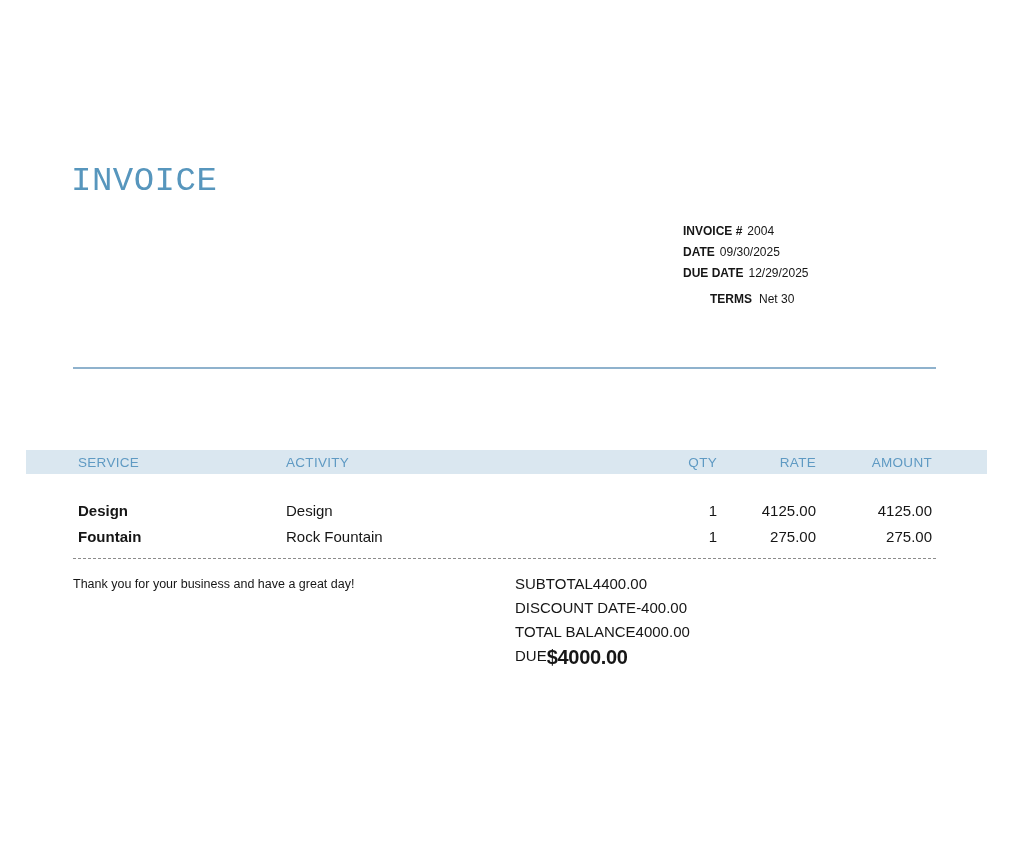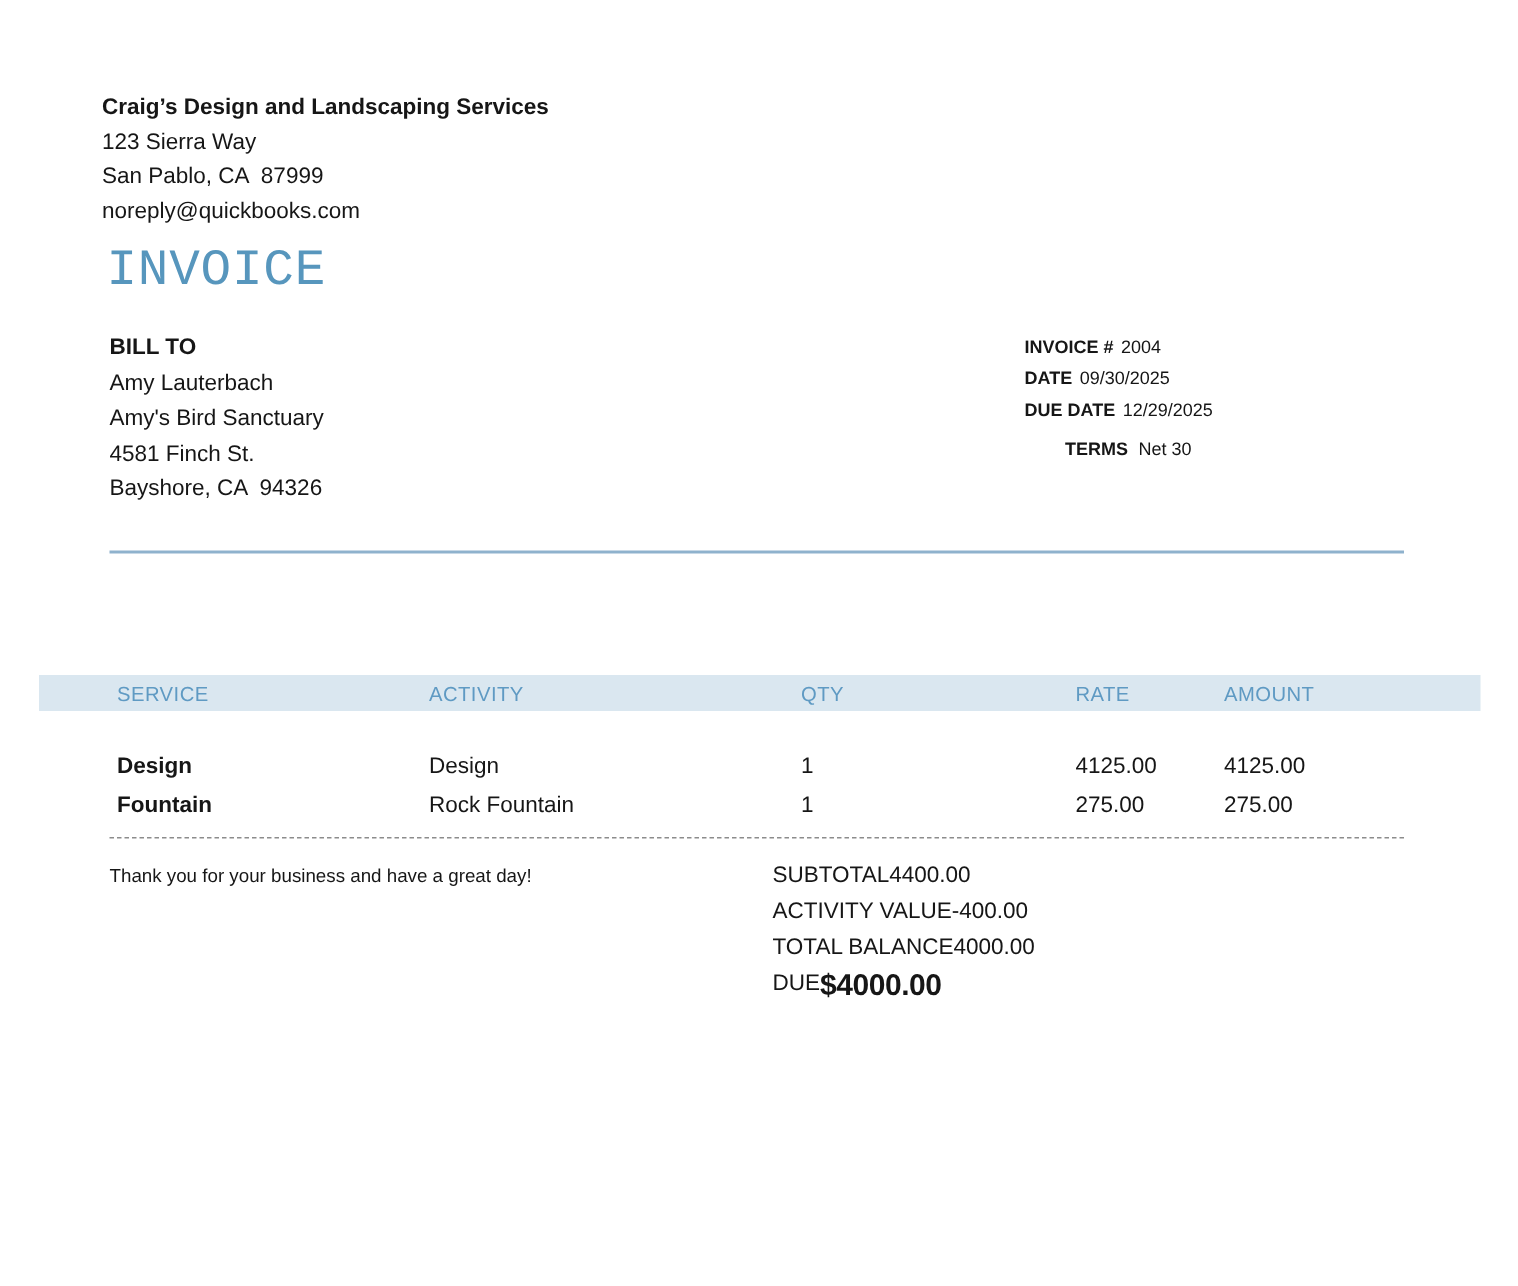--- a/index.html
+++ b/index.html
@@ -35,21 +35,21 @@
   .items{position:absolute;left:26px;top:450px;width:961px;font-size:15px;}
   .grid-row{
     display:grid;grid-template-columns:208px 300px 183px 99px 116px;
     box-sizing:border-box;padding-right:55px;align-items:center;
   }
   .thead{
     height:24px;background:var(--th-bg,#DAE7F0);color:var(--th-text,#5F9AC3);
     font-size:13.5px;letter-spacing:0.3px;
   }
   .cell-left{padding-left:52px;text-align:left;}
-  .cell-right{text-align:left;}
+  .cell-right{text-align:right;}
   .tbody{padding-top:23px;}
   .tbody .grid-row{height:26px;}
   .svc{font-weight:bold;}
 
   
   .dotted{position:absolute;left:73px;top:558px;width:863px;height:0;border-top:1px dashed #8c8c8c;}
 
   
   .thanks{position:absolute;left:73px;top:575px;font-size:12.5px;line-height:18px;}
 
@@ -57,36 +57,23 @@
   .totals{position:absolute;left:515px;top:572px;width:418px;font-size:15px;}
   .trow{display:flex;justify-content:flex-start;line-height:24px;align-items:flex-start;}
   .trow .tval{text-align:right;}
   .trow.grand .tval{font-size:20px;line-height:26px;font-weight:bold;letter-spacing:-0.3px;}
 </style>
 </head>
 <body>
 
 <div class="page">
 
-  <div class="company">
-    <div class="bold">Craig’s Design and Landscaping Services</div>
-    <div>123 Sierra Way</div>
-    <div class="pre">San Pablo, CA  87999</div>
-    <div>noreply@quickbooks.com</div>
-  </div>
 
   <div class="title">INVOICE</div>
 
-  <div class="billto">
-    <div class="bold">BILL TO</div>
-    <div>Amy Lauterbach</div>
-    <div>Amy's Bird Sanctuary</div>
-    <div>4581 Finch St.</div>
-    <div class="pre">Bayshore, CA  94326</div>
-  </div>
 
   <div class="meta">
     <div class="meta-row">
       <span class="bold">INVOICE #</span><span class="meta-val">2004</span>
     </div>
     <div class="meta-row">
       <span class="bold">DATE</span><span class="meta-val">09/30/2025</span>
     </div>
     <div class="meta-row">
       <span class="bold">DUE DATE</span><span class="meta-val">12/29/2025</span>
@@ -127,21 +114,21 @@
   <div class="dotted"></div>
 
   <div class="thanks">Thank you for your business and have a great day!</div>
 
   <div class="totals">
     <div class="trow">
       <span>SUBTOTAL</span>
       <span class="tval">4400.00</span>
     </div>
     <div class="trow">
-      <span>ACTIVITY VALUE</span>
+      <span>DISCOUNT DATE</span>
       <span class="tval">-400.00</span>
     </div>
     <div class="trow">
       <span>TOTAL BALANCE</span>
       <span class="tval">4000.00</span>
     </div>
     <div class="trow grand">
       <span>DUE</span>
       <span class="tval">$4000.00</span>
     </div>

